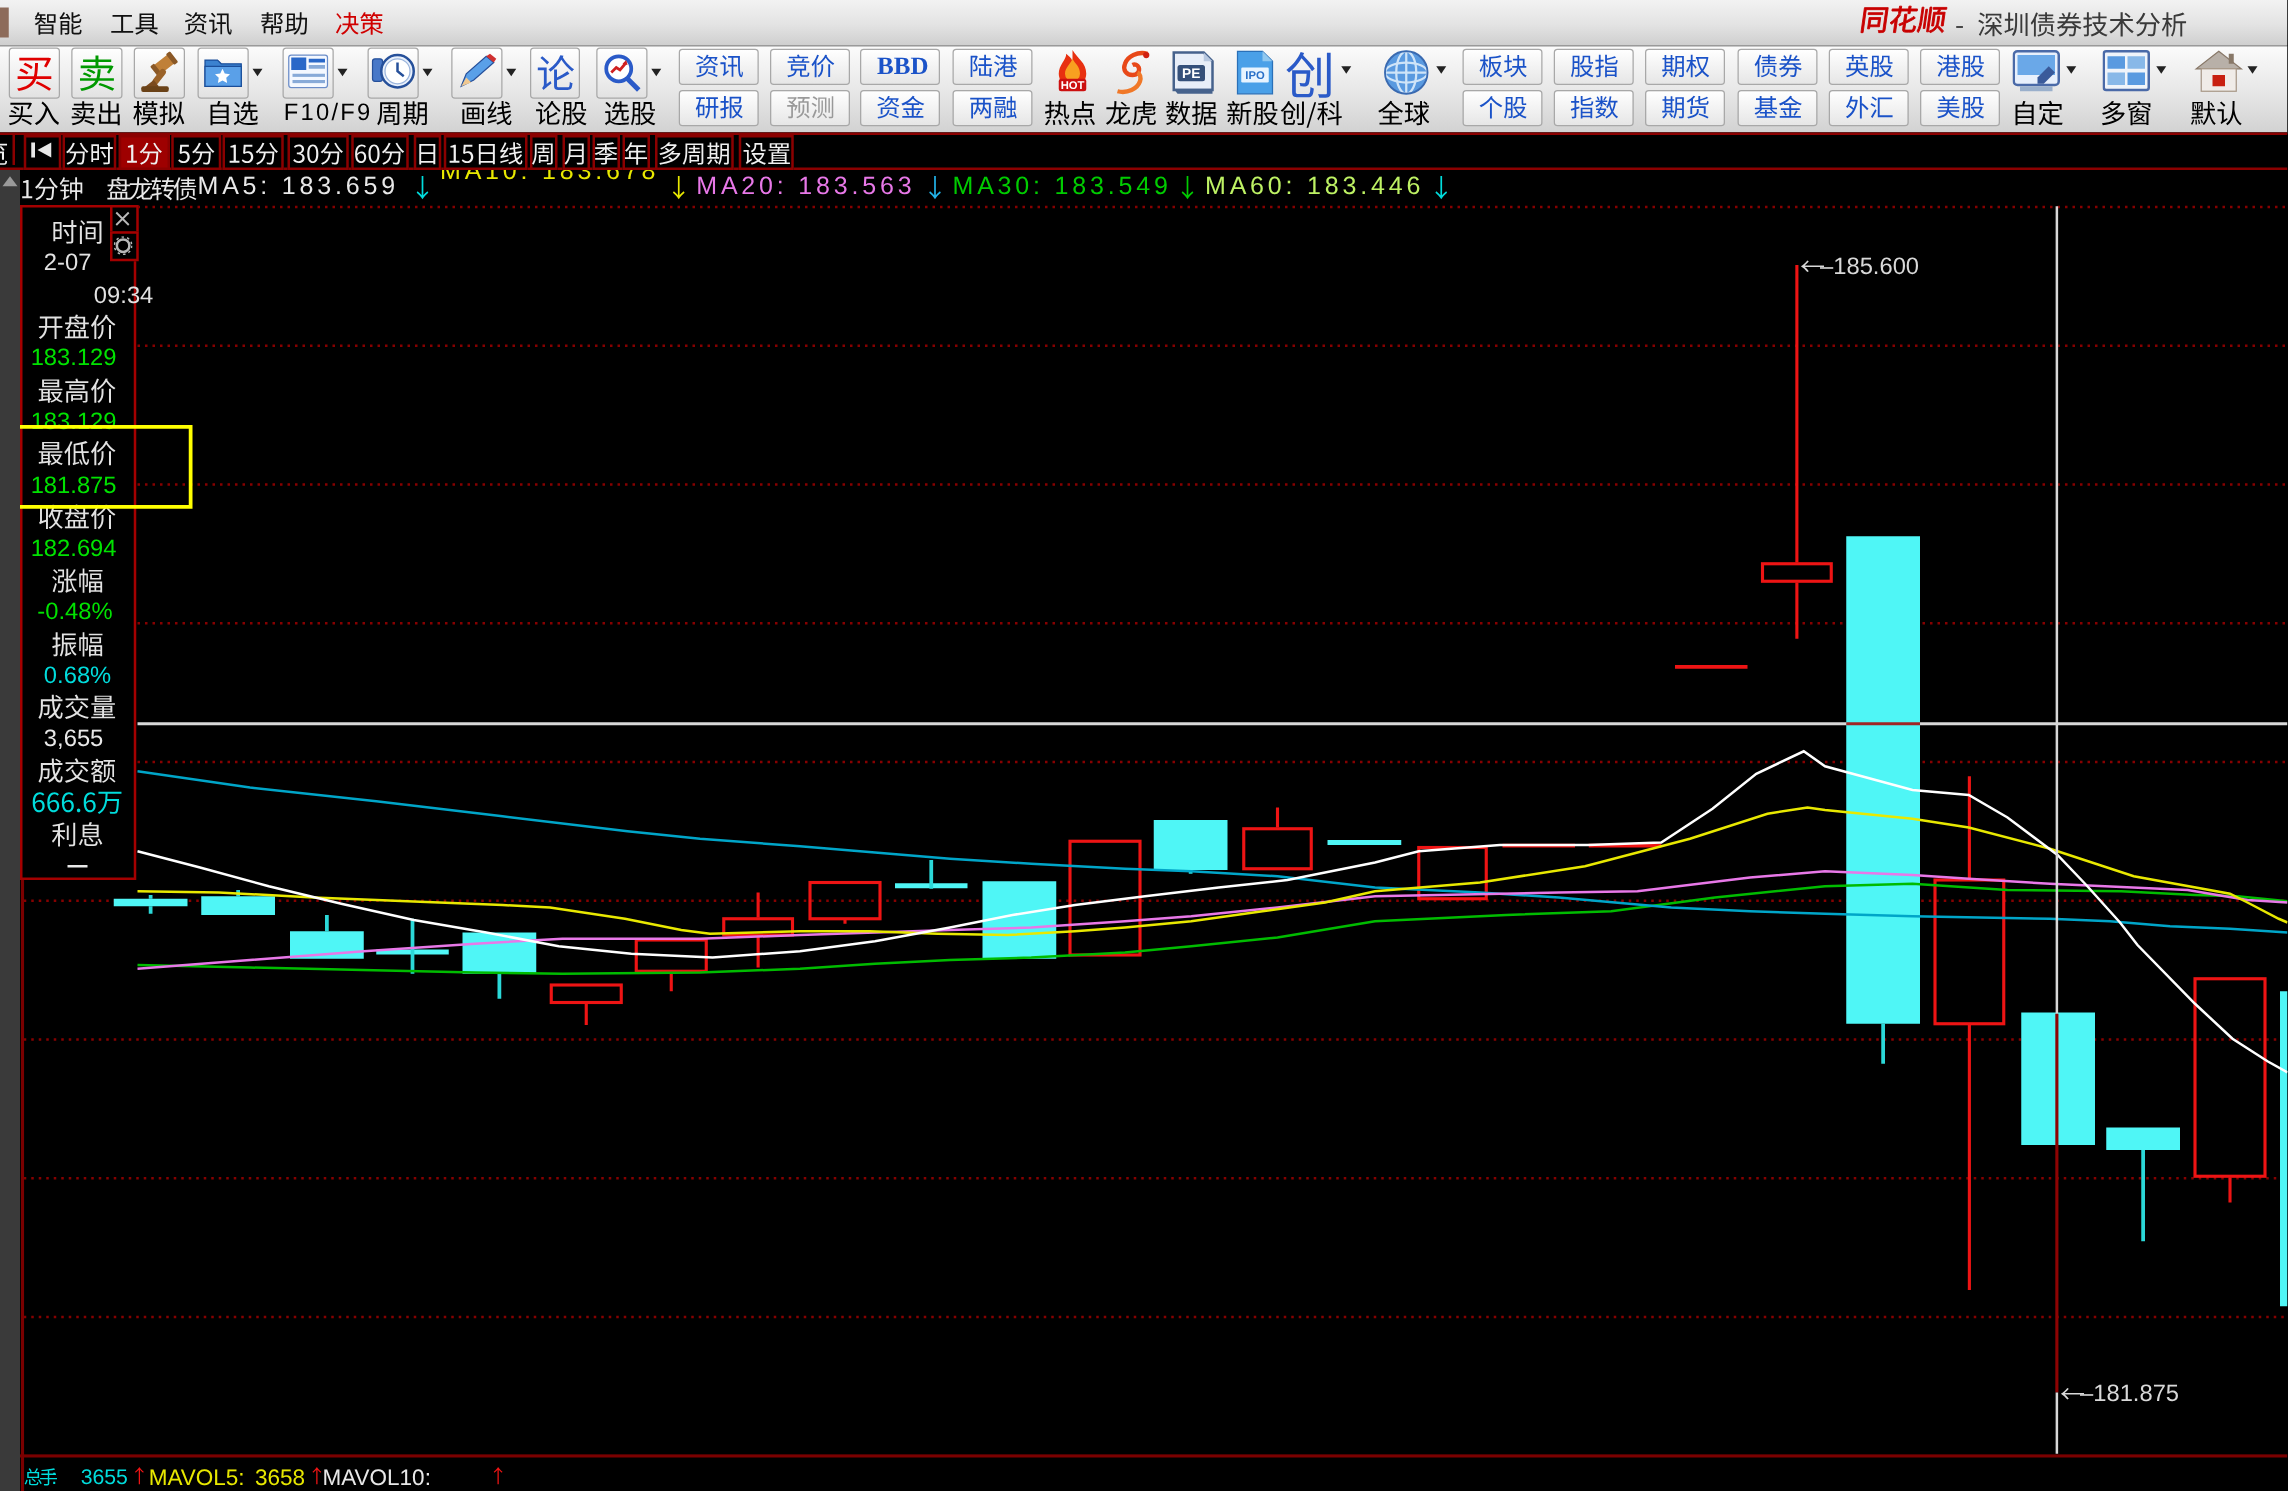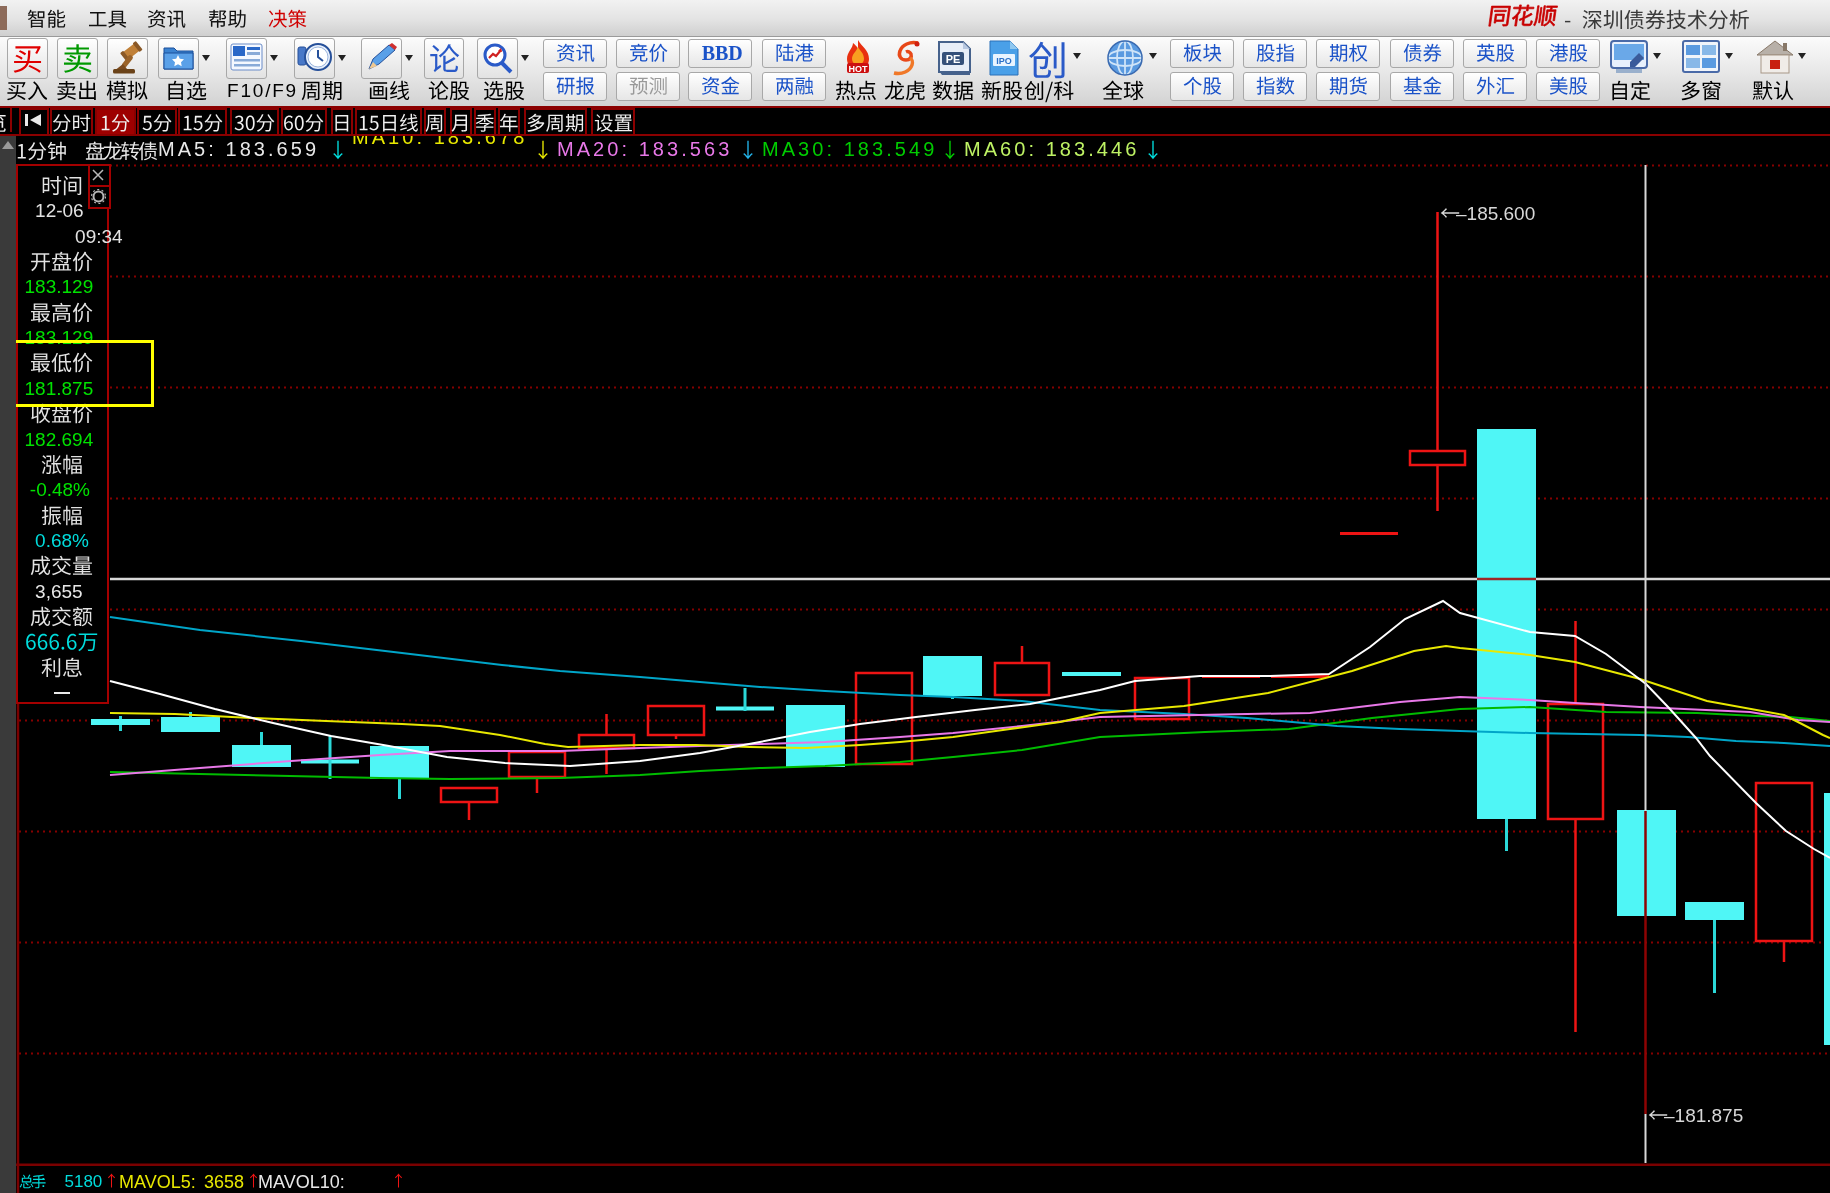--- a/index.html
+++ b/index.html
@@ -214,21 +214,21 @@
 <svg class="ab" style="left:91px;top:189px" width="15" height="15" viewBox="0 0 15 15">
     <circle cx="7.5" cy="7.5" r="5" fill="none" stroke="#b8b8b8" stroke-width="2"></circle>
     <circle cx="7.5" cy="7.5" r="7" fill="none" stroke="#b8b8b8" stroke-width="1.2" stroke-dasharray="2 2.5"></circle>
   </svg>
 <svg class="ab" style="left:40.5px;top:175px;overflow:visible" width="42" height="21" viewBox="0 -880 2000 1000">
     <g fill="#e2e2e2" transform="scale(1,-1)">
       <use href="#g65F6" x="0"></use>
       <use href="#g95F4" x="1000"></use>
     </g>
   </svg>
-<div class="t" style="left:35.1px;top:201.35px;font-size:19px;color:#e2e2e2;font-weight:normal;font-family:'Liberation Sans', sans-serif;">12-06</div>
+<div class="t" style="left:35.1px;top:201.35px;font-size:19px;color:#e2e2e2;font-weight:normal;font-family:'Liberation Sans', sans-serif;">2-07</div>
 <div class="t" style="left:35.1px;top:226.7px;font-size:19px;color:#e2e2e2;font-weight:normal;font-family:'Liberation Sans', sans-serif;margin-left:40px;">09:34</div>
 <svg class="ab" style="left:30px;top:251.05px;overflow:visible" width="63" height="21" viewBox="0 -880 3000 1000">
     <g fill="#e2e2e2" transform="scale(1,-1)">
       <use href="#g5F00" x="0"></use>
       <use href="#g76D8" x="1000"></use>
       <use href="#g4EF7" x="2000"></use>
     </g>
   </svg>
 <div class="t" style="left:24.54px;top:277.4px;font-size:19px;color:#00e200;font-weight:normal;font-family:'Liberation Sans', sans-serif;">183.129</div>
 <svg class="ab" style="left:30px;top:301.75px;overflow:visible" width="63" height="21" viewBox="0 -880 3000 1000">
@@ -302,21 +302,21 @@
   </svg>
 <div class="ab" style="left:53.5px;top:691.5px;width:16px;height:2px;background:#e8e8e8"></div>
 <div class="ab" style="left:11px;top:340px;width:137px;height:61px;border:3px solid #ffff00"></div>
 <svg class="ab" style="left:19px;top:1173.5px;overflow:visible" width="24.6" height="15" viewBox="0 -880 1640 1000">
     <g fill="#00dcdc" transform="scale(1,-1)">
       <use href="#g603B" x="0"></use>
       <use href="#g624B" x="820"></use>
     </g>
   </svg>
 <div class="t" style="left:41px;top:1172.5px;font-size:17px;color:#00dcdc;font-weight:normal;font-family:'Liberation Sans', sans-serif;">:</div>
-<div class="t" style="left:64.5px;top:1172.5px;font-size:17px;color:#00dcdc;font-weight:normal;font-family:'Liberation Sans', sans-serif;">5180</div>
+<div class="t" style="left:64.5px;top:1172.5px;font-size:17px;color:#00dcdc;font-weight:normal;font-family:'Liberation Sans', sans-serif;">3655</div>
 <svg class="ab" style="left:104px;top:1173px;overflow:visible" width="15" height="15" viewBox="0 -880 1000 1000">
     <g fill="#ee1414" transform="scale(1,-1)">
       <use href="#g2191" x="0"></use>
     </g>
   </svg>
 <div class="t" style="left:119px;top:1172.5px;font-size:18px;color:#e8e800;font-weight:normal;font-family:'Liberation Sans', sans-serif;">MAVOL5:</div>
 <div class="t" style="left:204px;top:1172.5px;font-size:18px;color:#e8e800;font-weight:normal;font-family:'Liberation Sans', sans-serif;">3658</div>
 <svg class="ab" style="left:246px;top:1173px;overflow:visible" width="15" height="15" viewBox="0 -880 1000 1000">
     <g fill="#ee1414" transform="scale(1,-1)">
       <use href="#g2191" x="0"></use>

